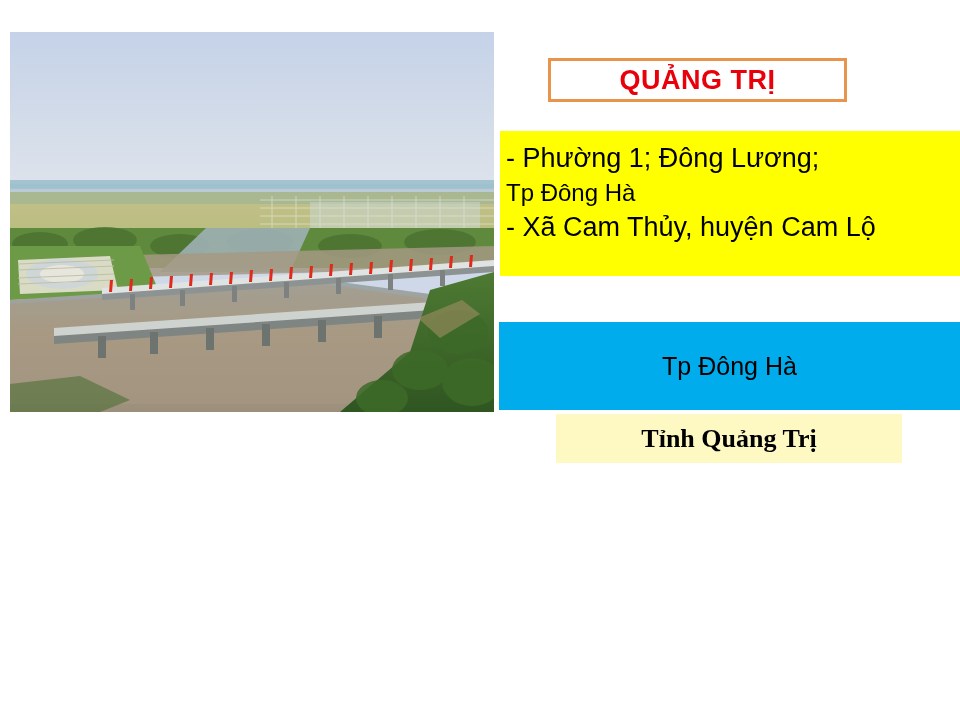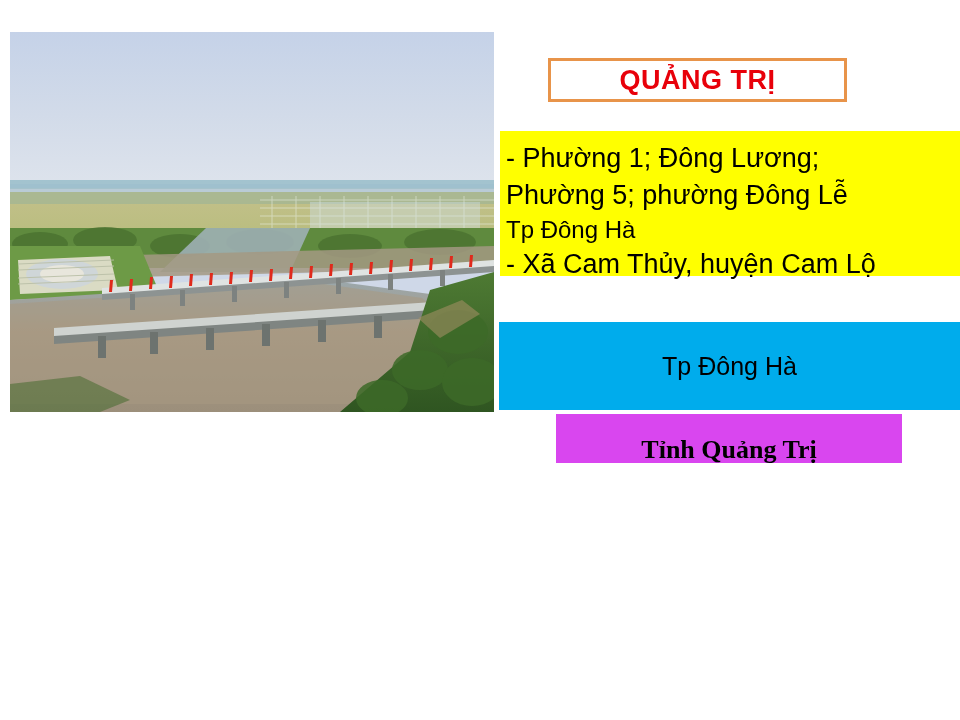--- a/index.html
+++ b/index.html
@@ -91,23 +91,23 @@
     font-family: "Liberation Sans", sans-serif;
   }
 
   
   #green-box {
     position: absolute;
     left: 556px;
     top: 414px;
     width: 346px;
     height: 49px;
-    background: #d946ef;
+    background: #fef9c3;
     display: flex;
-    align-items: flex-end;
+    align-items: center;
     justify-content: center;
   }
   #green-box .t {
     color: #000000;
     font-weight: bold;
     font-size: 26px;
     font-family: "Liberation Serif", serif;
     line-height: 1;
   }
 
@@ -254,21 +254,20 @@
     </g>
   </svg>
 </div>
 
 <div id="title-box">
   <span class="t">QUẢNG TRỊ</span>
 </div>
 
 <div id="yellow-box">
   <div class="ln">- Phường 1; Đông Lương;</div>
-  <div class="ln">Phường 5; phường Đông Lễ</div>
   <div class="ln sm">Tp Đông Hà</div>
   <div class="ln">- Xã Cam Thủy, huyện Cam Lộ</div>
 </div>
 
 <div id="blue-box">
   <div class="ln">Tp Đông Hà</div>
 </div>
 
 <div id="green-box">
   <span class="t">Tỉnh Quảng Trị</span>

